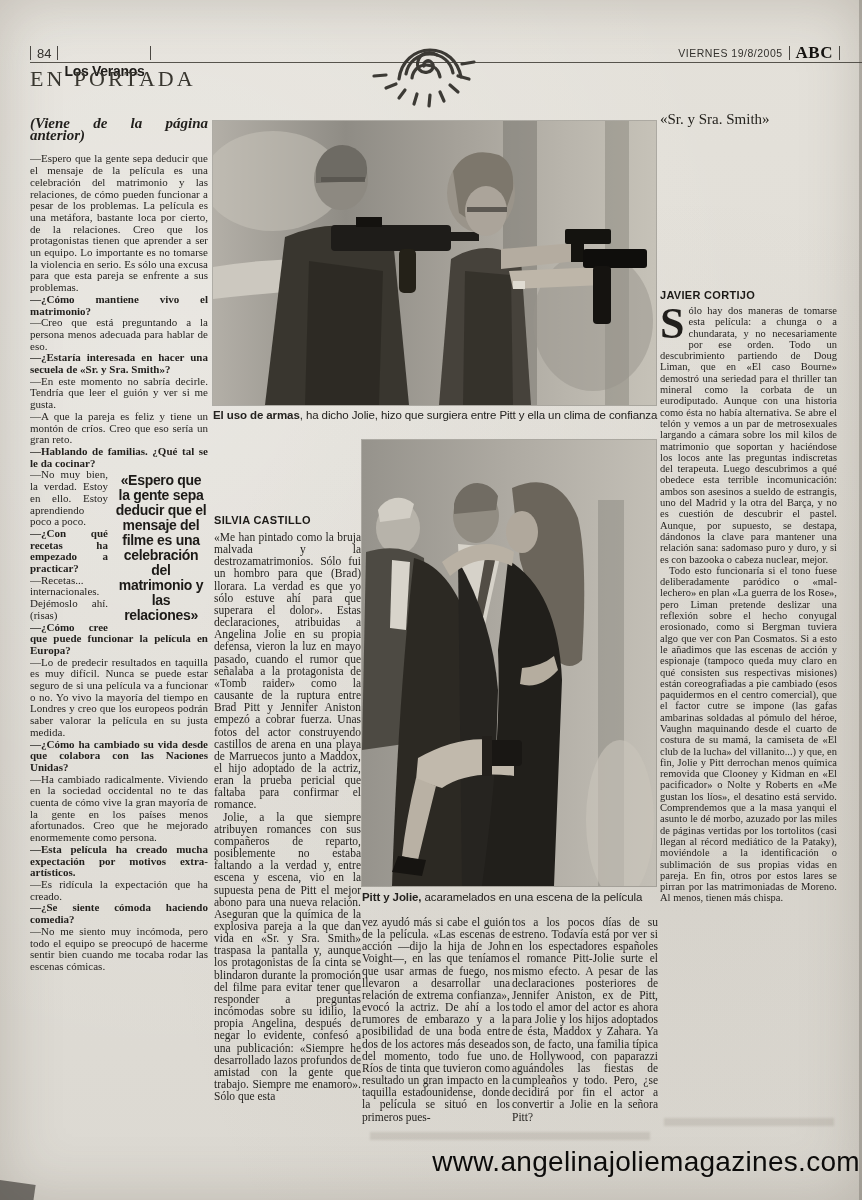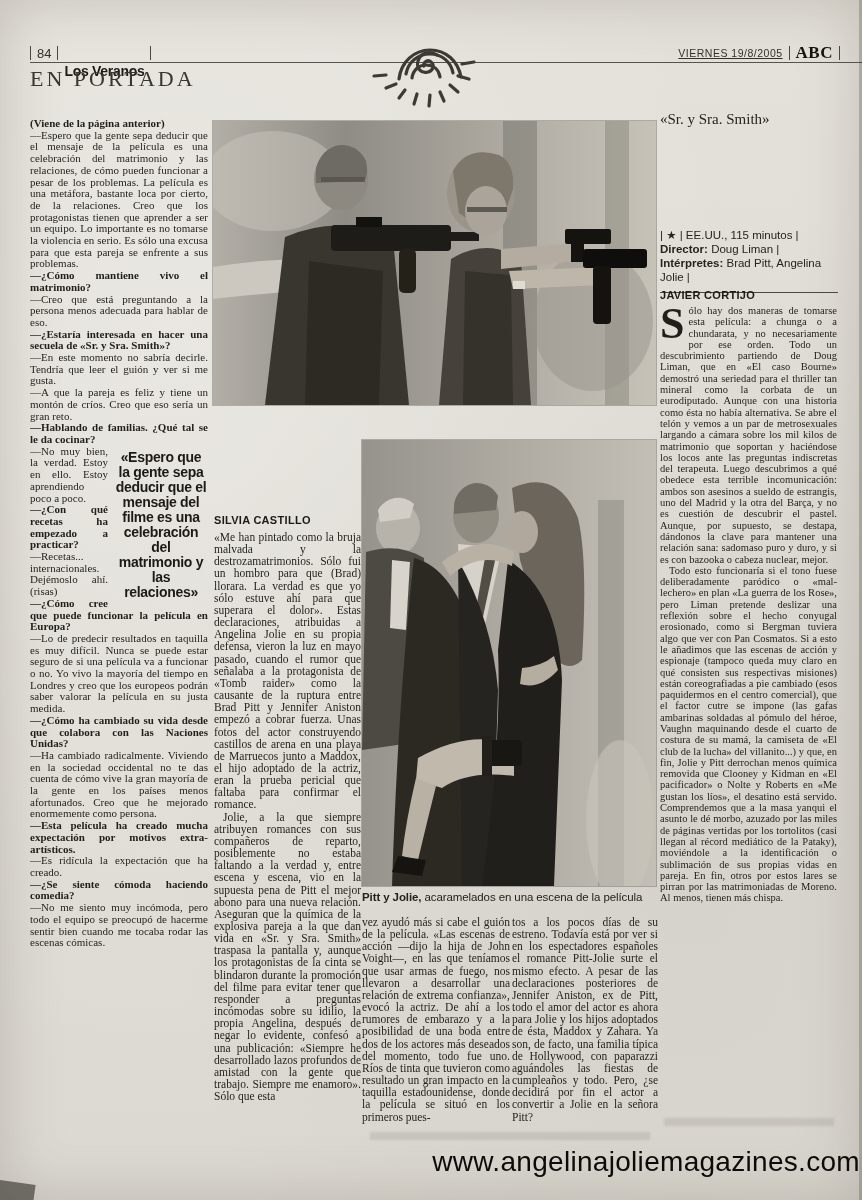--- a/index.html
+++ b/index.html
@@ -16,37 +16,37 @@
     background:#3a3833;transform:rotate(8deg);opacity:.65;}
   .artifact-edge{position:absolute;right:0;top:0;width:3px;height:100%;background:rgba(60,55,48,.25);}
 
   
   .hdr{position:absolute;left:30px;right:22px;top:44px;height:18px;display:flex;
     justify-content:space-between;align-items:center;font-family:"Liberation Sans",sans-serif;}
   .hdr-left,.hdr-right{display:flex;align-items:center;gap:6px;}
   .vbar{width:1px;height:14px;background:#4a4742;}
   .pgnum{font-size:13px;color:#33312d;}
   .section-name{font-size:14px;font-weight:bold;letter-spacing:-0.3px;color:#1d1b18;margin-top:35px;}
-  .date-txt{font-size:10.5px;letter-spacing:0.5px;color:#33312d;text-decoration:underline;}
+  .date-txt{font-size:10.5px;letter-spacing:0.5px;color:#33312d;}
   .abc-logo{font-family:"Liberation Serif",serif;font-weight:bold;font-size:17px;
     letter-spacing:0.5px;color:#151310;}
   .hdr-rule{position:absolute;left:30px;right:0;top:62px;height:1px;background:#56534c;}
   .kicker{position:absolute;left:30px;top:66px;font-size:22px;letter-spacing:3px;
     color:#38362f;font-family:"Liberation Serif",serif;}
   .sun{position:absolute;left:366px;top:46px;}
 
   
   p{margin:0;}
   .justify p{text-align:justify;}
   .q{font-weight:bold;}
   .ind{text-indent:9px;}
 
   .leftcol{position:absolute;left:30px;top:118px;width:178px;height:972px;overflow:hidden;
     font-size:11px;line-height:11.7px;}
-  .cont-note{font-weight:bold;font-size:11px;margin-bottom:0;}
+  .cont-note{font-style:italic;font-weight:bold;font-size:15px;margin-bottom:12px;}
   .pullquote{float:right;width:94px;margin:4px 0 4px 6px;text-align:center;
     font-family:"Liberation Sans",sans-serif;font-weight:bold;font-size:14px;
     line-height:15px;letter-spacing:-0.3px;color:#1c1a17;}
 
   
   .photo1{position:absolute;left:213px;top:121px;width:443px;height:284px;overflow:hidden;
     box-shadow:0 0 0 1px rgba(70,65,58,.35);}
   .photo2{position:absolute;left:362px;top:440px;width:294px;height:446px;overflow:hidden;
     box-shadow:0 0 0 1px rgba(70,65,58,.35);}
   .caption{position:absolute;font-family:"Liberation Sans",sans-serif;font-size:11.5px;
@@ -202,20 +202,21 @@
 
       <rect x="352" y="108" width="46" height="15" rx="2" fill="#14130f"></rect>
       <rect x="358" y="121" width="13" height="20" fill="#14130f"></rect>
 
       <rect x="370" y="128" width="64" height="19" rx="3" fill="#0f0e0c"></rect>
       <rect x="380" y="145" width="18" height="58" rx="4" fill="#151310"></rect>
 
       <rect x="300" y="160" width="12" height="8" fill="#e0dcd2"></rect>
     </svg>
   </div>
+  <div class="caption cap1"><b>El uso de armas</b><span>, ha dicho Jolie, hizo que surgiera entre Pitt y ella un clima de confianza</span></div>
 
   <div class="byline byline1">SILVIA CASTILLO</div>
 
   <div class="midcol midcol1 justify">
       <p class="a">«Me han pintado como la bruja malvada y la destrozamatrimonios. Sólo fui un hombro para que (Brad) llorara. La verdad es que yo sólo estuve ahí para que superara el dolor». Estas declaraciones, atribuidas a Angelina Jolie en su propia defensa, vieron la luz en mayo pasado, cuando el rumor que señalaba a la protagonista de «Tomb raider» como la causante de la ruptura entre Brad Pitt y Jennifer Aniston empezó a cobrar fuerza. Unas fotos del actor construyendo castillos de arena en una playa de Marruecos junto a Maddox, el hijo adoptado de la actriz, eran la prueba pericial que faltaba para confirmar el romance.</p>
       <p class="a ind">Jolie, a la que siempre atribuyen romances con sus compañeros de reparto, posiblemente no estaba faltando a la verdad y, entre escena y escena, vio en la supuesta pena de Pitt el mejor abono para una nueva relación. Aseguran que la química de la explosiva pareja a la que dan vida en «Sr. y Sra. Smith» traspasa la pantalla y, aunque los protagonistas de la cinta se blindaron durante la promoción del filme para evitar tener que responder a preguntas incómodas sobre su idilio, la propia Angelina, después de negar lo evidente, confesó a una publicación: «Siempre he desarrollado lazos profundos de amistad con la gente que trabajo. Siempre me enamoro». Sólo que esta</p>
     </div>
 
   <div class="photo2">
     <svg width="294" height="446" viewBox="0 0 294 446" preserveAspectRatio="none">
@@ -266,21 +267,20 @@
   <div class="caption cap2"><b>Pitt y Jolie,</b><span> acaramelados en una escena de la película</span></div>
 
   <div class="midcol midcol2 justify">
     <p>vez ayudó más si cabe el guión de la película. «Las escenas de acción —dijo la hija de John Voight—, en las que teníamos que usar armas de fuego, nos llevaron a desarrollar una relación de extrema confianza», evocó la actriz. De ahí a los rumores de embarazo y a la posibilidad de una boda entre dos de los actores más deseados del momento, todo fue uno. Ríos de tinta que tuvieron como resultado un gran impacto en la taquilla estadounidense, donde la película se situó en los primeros pues-</p>
   </div>
   <div class="midcol midcol3 justify">
     <p>tos a los pocos días de su estreno. Todavía está por ver si en los espectadores españoles el romance Pitt-Jolie surte el mismo efecto. A pesar de las declaraciones posteriores de Jennifer Aniston, ex de Pitt, todo el amor del actor es ahora para Jolie y los hijos adoptados de ésta, Maddox y Zahara. Ya son, de facto, una familia típica de Hollywood, con paparazzi aguándoles las fiestas de cumpleaños y todo. Pero, ¿se decidirá por fin el actor a convertir a Jolie en la señora Pitt?</p>
   </div>
 
   <div class="rv-kicker">«Sr. y Sra. Smith»</div>
-  <div class="rv-credits"><span>| ★ | EE.UU., 115 minutos | </span><b>Director:</b><span> Doug Liman | </span><b>Intérpretes:</b><span> Brad Pitt, Angelina Jolie |</span></div>
   <div class="byline byline2">JAVIER CORTIJO</div>
   <div class="rvbody justify">
     <p><span class="dropcap">S</span><span>ólo hay dos maneras de tomarse esta película: a chunga o a chundarata, y no necesariamente por ese orden. Todo un descubrimiento partiendo de Doug Liman, que en «El caso Bourne» demostró una seriedad para el thriller tan mineral como la corbata de un eurodiputado. Aunque con una historia como ésta no había alternativa. Se abre el telón y vemos a un par de metrosexuales largando a cámara sobre los mil kilos de matrimonio que soportan y haciéndose los locos ante las preguntas indiscretas del terapeuta. Luego descubrimos a qué obedece esta terrible incomunicación: ambos son asesinos a sueldo de estrangis, uno del Madrid y la otra del Barça, y no es cuestión de descubrir el pastel. Aunque, por supuesto, se destapa, dándonos la clave para mantener una relación sana: sadomaso puro y duro, y si es con bazooka o cabeza nuclear, mejor.</span></p>
     <p class="ind">Todo esto funcionaría si el tono fuese deliberadamente paródico o «mal-lechero» en plan «La guerra de los Rose», pero Liman pretende deslizar una reflexión sobre el hecho conyugal erosionado, como si Bergman tuviera algo que ver con Pan Cosmatos. Si a esto le añadimos que las escenas de acción y espionaje (tampoco queda muy claro en qué consisten sus respectivas misiones) están coreografiadas a pie cambiado (esos paquidermos en el centro comercial), que el factor cutre se impone (las gafas ambarinas soldadas al pómulo del héroe, Vaughn maquinando desde el cuarto de costura de su mamá, la camiseta de «El club de la lucha» del villanito...) y que, en fin, Jolie y Pitt derrochan menos química removida que Clooney y Kidman en «El pacificador» o Nolte y Roberts en «Me gustan los líos», el desatino está servido. Comprendemos que a la masa yanqui el asunto le dé morbo, azuzado por las miles de páginas vertidas por los tortolitos (casi llegan al récord mediático de la Pataky), moviéndole a la identificación o sublimación de sus propias vidas en pareja. En fin, otros por estos lares se pirran por las matrimoniadas de Moreno. Al menos, tienen más chispa.</p>
   </div>
 
   <div class="bleed" style="left:370px;top:1132px;width:280px;"></div>
   <div class="bleed" style="left:664px;top:1118px;width:170px;"></div>
 
   <div class="watermark">www.angelinajoliemagazines.com</div>

